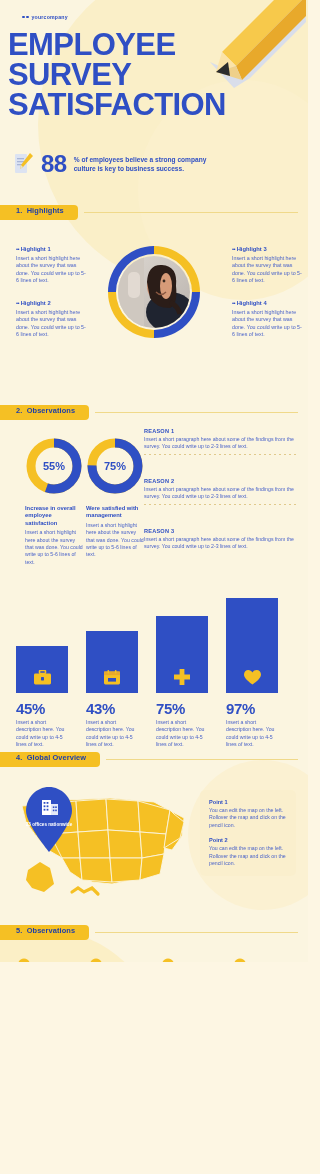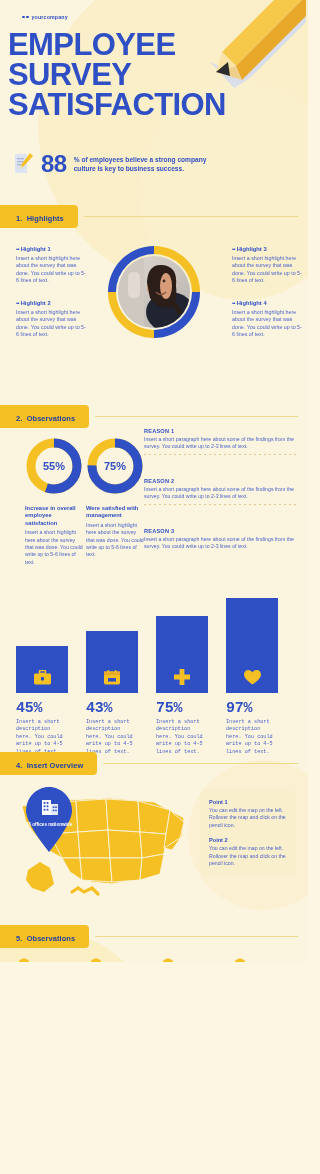--- a/index.html
+++ b/index.html
@@ -55,21 +55,21 @@
   .stat-row { position:absolute; left:14px; top:152px; display:flex; align-items:center; gap:7px; }
   .stat-icon { width:20px; height:24px; position:relative; }
   .stat-num { font-size:24px; font-weight:bold; color:#2F4FC4; line-height:1; letter-spacing:-.5px; }
   .stat-txt { font-size:6.6px; line-height:9.5px; font-weight:bold; color:#2F4FC4; max-width:150px; }
 
   
   .sec { position:absolute; left:0; display:flex; align-items:center; width:100%; }
   .sec-band {
     background:#F5C024; color:#1F3FA8;
     font-size:7.4px; font-weight:bold;
-    padding:9px 14px 5px 16px;
+    padding:1px 14px 5px 16px;
     border-radius:0 4px 4px 0;
     letter-spacing:.1px;
     white-space:nowrap;
   }
   .sec-line { flex:1; height:1px; background:#F0D98A; margin-left:6px; margin-right:10px; }
 
   
   .hl { position:absolute; width:72px; }
   .hl-title { font-size:5.8px; font-weight:bold; color:#2F4FC4; margin-bottom:2.5px; }
   .hl-title .bull { letter-spacing:-.5px; }
@@ -83,21 +83,21 @@
   .obs-body { font-size:5.2px; line-height:7.4px; color:#4A63C9; margin-top:2px; }
 
   .reason { position:absolute; left:144px; width:156px; }
   .reason-t { font-size:5.6px; font-weight:bold; color:#2F4FC4; letter-spacing:.2px; }
   .reason-b { font-size:5.2px; line-height:7.4px; color:#4A63C9; margin-top:1.5px; }
   .dots { height:1px; margin-top:4px;
     background-image:linear-gradient(to right,#E0C98C 0 2px, transparent 2px 5px);
     background-size:5px 1px; background-repeat:repeat-x; }
 
   
-  .bar-col { position:absolute; width:52px;font-family:Liberation Mono, monospace; }
+  .bar-col { position:absolute; width:52px; }
   .bar { background:#2F4FC4; width:52px; position:relative; display:flex; align-items:flex-end; justify-content:center; padding-bottom:8px; }
   .bar-pct { font-size:15px; font-weight:bold; color:#2F4FC4; margin-top:7px; letter-spacing:-.3px; }
   .bar-desc { font-size:5.2px; line-height:7.4px; color:#4A63C9; margin-top:2px; }
 
   
   .map-wrap { position:absolute; left:14px; top:788px; width:180px; height:120px; }
   .pin-big { position:absolute; left:8px; top:-4px; width:54px; height:66px; }
   .pin-txt { position:absolute; left:9px; top:35px; width:52px; text-align:center;
     font-size:4.6px; line-height:6px; color:#fff; font-weight:bold; }
 
@@ -314,21 +314,21 @@
       <svg width="17" height="15" viewBox="0 0 17 15">
         <path d="M8.5 14.6 C2 9.6 0 6.9 0 4.4 C0 1.9 1.9 0 4.3 0 C6 0 7.6 1 8.5 2.5 C9.4 1 11 0 12.7 0 C15.1 0 17 1.9 17 4.4 C17 6.9 15 9.6 8.5 14.6 Z" fill="#F5C024"></path>
       </svg>
     </div>
     <div class="bar-pct">97%</div>
     <div class="bar-desc">Insert a short description here. You could write up to 4-5 lines of text.</div>
   </div>
 
   <div class="sec" style="top:752px;">
     <span class="sec-band">
-      <span>4.</span>&nbsp;&nbsp;<span>Insert Overview</span>
+      <span>4.</span>&nbsp;&nbsp;<span>Global Overview</span>
     </span>
     <span class="sec-line"></span>
   </div>
 
   <div class="map-wrap">
     <svg width="180" height="120" viewBox="0 0 180 120">
       <g fill="#F5C024" stroke="#FBF5E0" stroke-width="0.9">
         <path d="M8 18 L52 12 L96 10 L140 14 L170 30 L168 48 L158 62 L150 60 L146 74
                  L136 86 L118 92 L98 96 L78 94 L62 84 L48 70 L34 62 L22 48 L12 34 Z"></path>
         <path d="M8 18 L34 16 L36 46 L22 48 L12 34 Z"></path>

